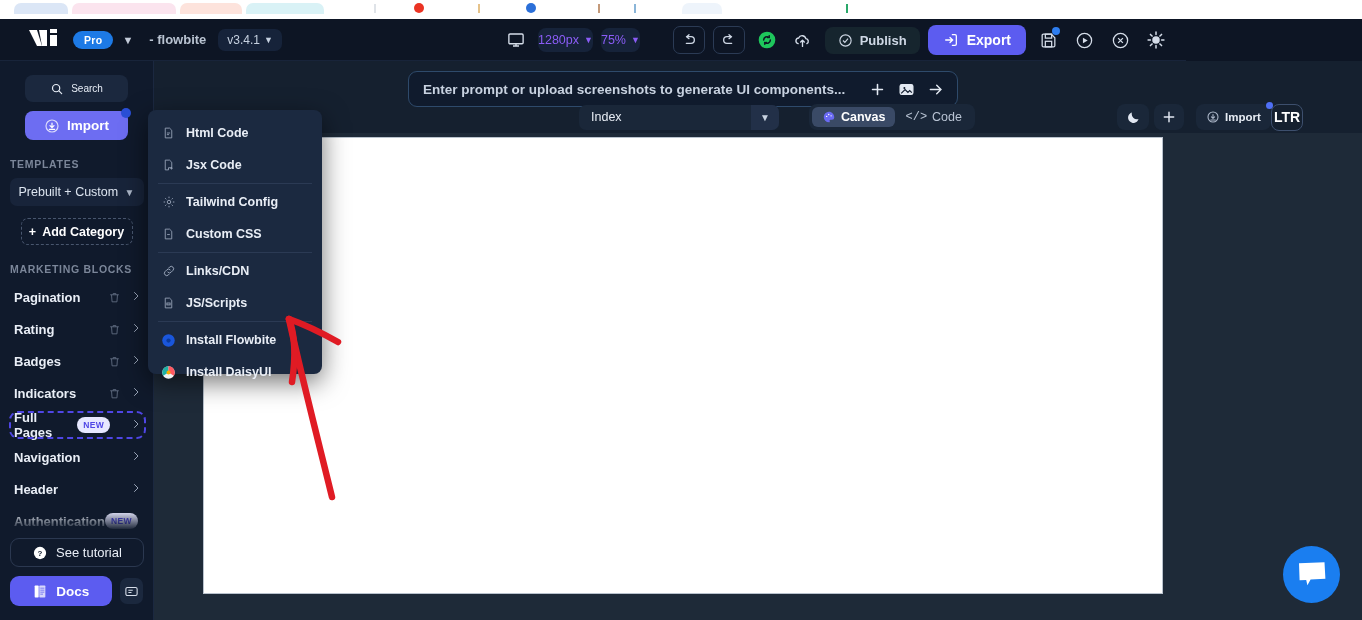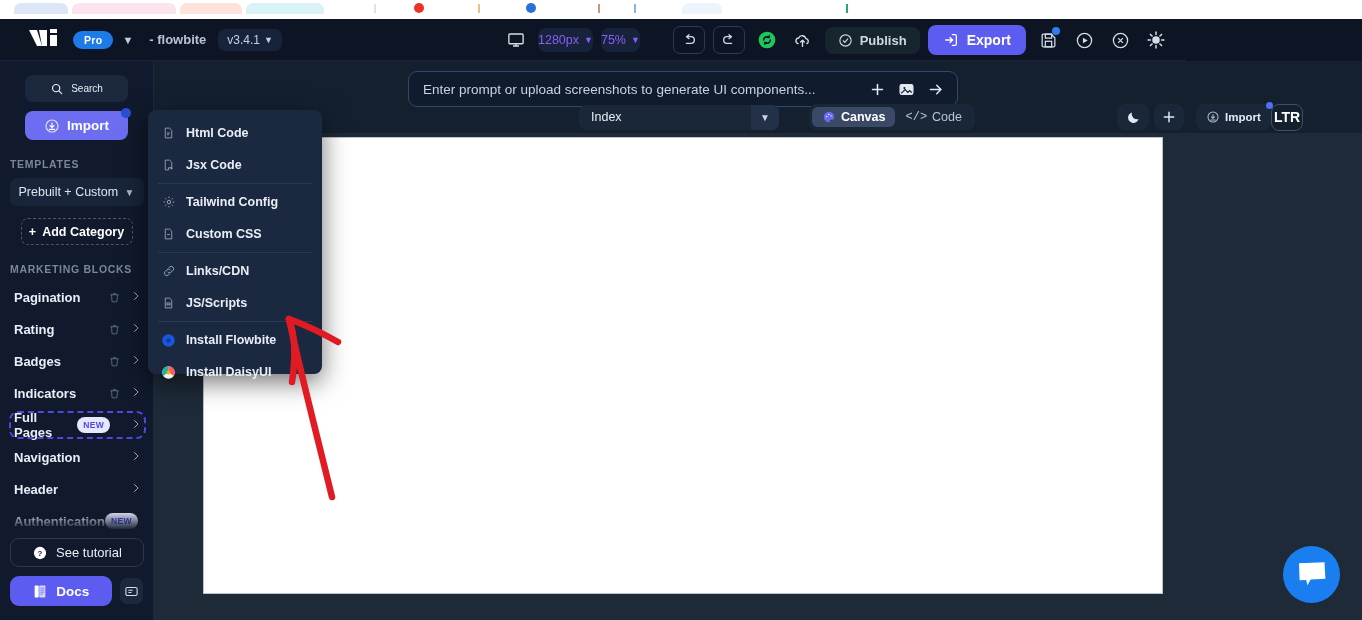--- a/index.html
+++ b/index.html
@@ -164,21 +164,21 @@
     position: absolute; left: 154px; top: 61px; width: 1208px; height: 559px;
     background: #1e2a38;
   }
   .ws-header {
     position: absolute; left: 0; top: 0; width: 1208px; height: 72px;
     background: #15202f;
   }
   .prompt-bar {
     position: absolute; left: 254px; top: 10px; width: 550px; height: 36px;
     background: #101b2d; border: 1px solid #2e4a6b; border-radius: 9px;
-    display: flex; align-items: center; padding: 0 12px 0 14px; gap: 12px;
+    display: flex; align-items: center; padding: 0 12px 0 14px; gap: 12px; font-weight: bold;
   }
   .prompt-text { flex: 1; color: #c8d2e0; font-size: 13.5px; }
   .pb-ic { color: #e3e9f2; display: flex; align-items: center; }
 
   .canvas-toolbar {
     position: absolute; left: 0; top: 40px; width: 1208px; height: 32px;
     display: flex; align-items: center;
   }
   .page-select {
     position: absolute; left: 425px; width: 200px; height: 25px;

